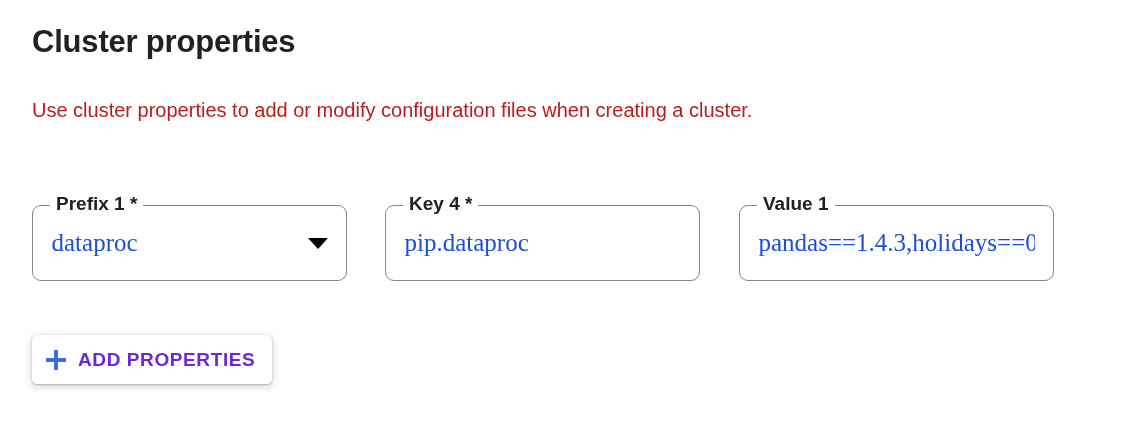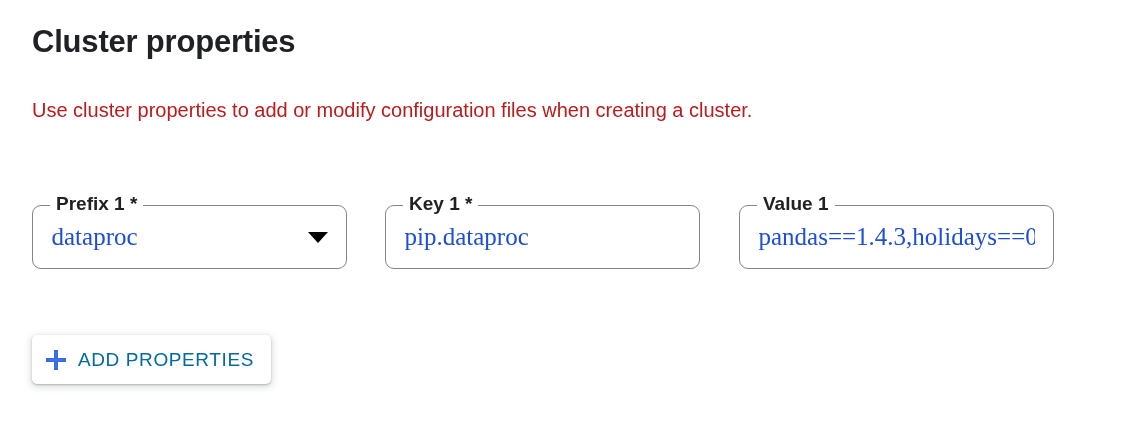--- a/index.html
+++ b/index.html
@@ -54,21 +54,21 @@
     left: 32px;
     top: 196px;
     width: 1060px;
     height: 96px;
   }
 
   .field {
     position: absolute;
     top: 9px;
     width: 315px;
-    height: 64px;
+    height: 76px;
     box-sizing: border-box;
   }
   .field.field-1 { left: 0px; }
   .field.field-2 { left: 353px; }
   .field.field-3 { left: 707px; padding-left: 12px; }
 
   .field-outline {
     position: absolute;
     left: 0;
     top: 0;
@@ -171,23 +171,23 @@
   }
   .plus-icon::after {
     left: 1px;
     top: 9px;
     width: 20px;
     height: 4px;
   }
 
   .add-button-label {
     font-size: 19px;
-    font-weight: 400;
+    font-weight: 700;
     letter-spacing: 0.6px;
-    color: #0369a1;
+    color: #6d28d9;
     white-space: nowrap;
   }
 </style>
 </head>
 <body>
 
 <div class="page">
 
   <div class="page-title">Cluster properties</div>
 
@@ -199,21 +199,21 @@
       <div class="field-outline"></div>
       <div class="field-label">Prefix 1 *</div>
       <div class="field-control">
         <span class="field-value">dataproc</span>
         <span class="select-arrow"></span>
       </div>
     </div>
 
     <div class="field field-2">
       <div class="field-outline"></div>
-      <div class="field-label">Key 1 *</div>
+      <div class="field-label">Key 4 *</div>
       <div class="field-control">
         <span class="field-value">pip.dataproc</span>
       </div>
     </div>
 
     <div class="field field-3">
       <div class="field-outline"></div>
       <div class="field-label">Value 1</div>
       <div class="field-control">
         <span class="field-value">pandas==1.4.3,holidays==0.15,wheel==0.37.1</span>

